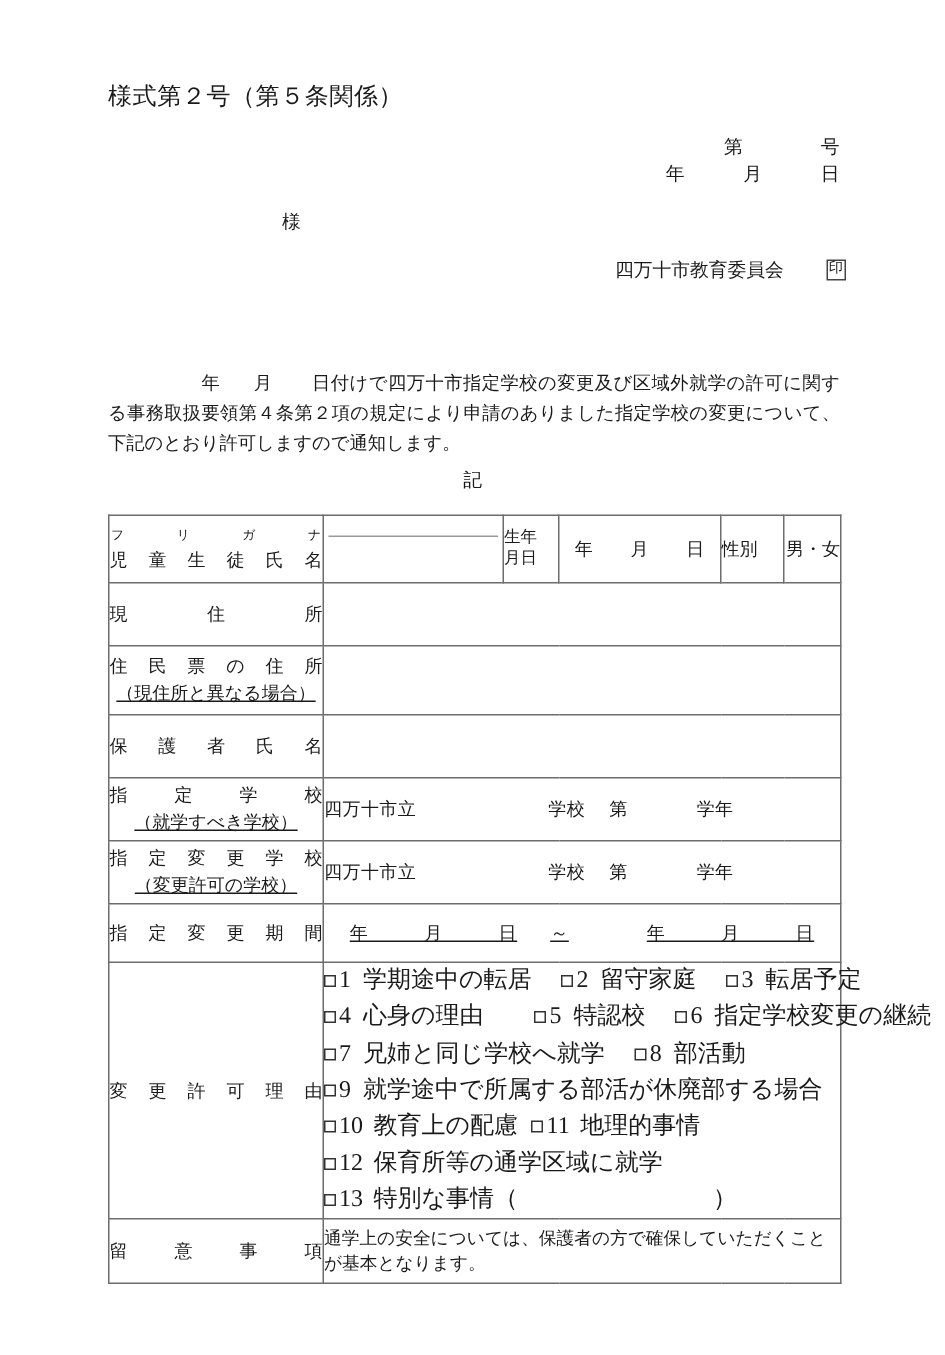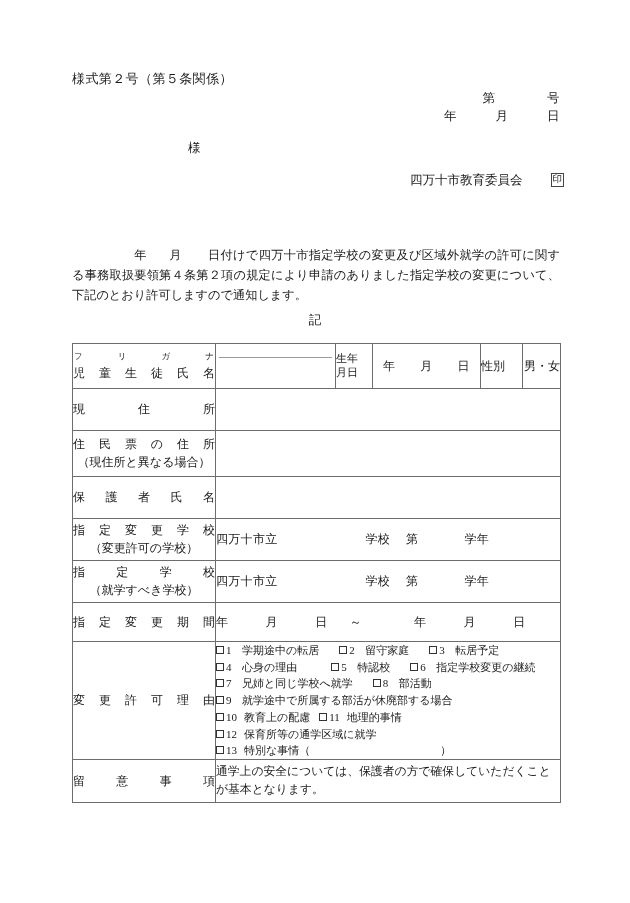--- a/index.html
+++ b/index.html
@@ -22,24 +22,23 @@
     width: 630px;
     height: 903px;
     box-sizing: border-box;
   }
 
   
   .form-code {
     position: absolute;
     left: 72px;
     top: 54px;
-    font-size: 13px;
+    font-size: 16px;
     letter-spacing: 0.4px;
     white-space: nowrap;
-    margin-top: 16px;
   }
 
   .doc-number {
     position: absolute;
     right: 70px;
     top: 90px;
     font-size: 12.5px;
     white-space: nowrap;
     letter-spacing: 0.4px;
   }
@@ -152,20 +151,21 @@
     text-align: justify;
     text-align-last: justify;
     letter-spacing: 0;
     white-space: nowrap;
   }
   .lbl .sub {
     display: block;
     text-align: center;
     white-space: nowrap;
     margin-top: 1px;
+    text-decoration: underline;
   }
 
   .val {
     padding: 4px 10px;
     box-sizing: border-box;
   }
 
   
   .row-name td { height: 44px; }
   .furigana-label {
@@ -224,31 +224,33 @@
   .school-value {
     padding: 4px 0 4px 10px;
     white-space: nowrap;
     letter-spacing: 0.3px;
   }
   .school-value .g1 { display: inline-block; width: 88px; }
   .school-value .g2 { display: inline-block; width: 16px; }
   .school-value .g3 { display: inline-block; width: 46px; }
 
   .period-value {
+    text-align: center;
     white-space: nowrap;
     letter-spacing: 0.4px;
     padding: 4px 10px;
+    text-decoration: underline;
   }
   .period-value .pg { display: inline-block; width: 22px; }
   .period-value .pgap { display: inline-block; width: 52px; }
 
   .reasons-cell {
     padding: 5px 6px 5px 10px;
     line-height: 1.52;
-    font-size: 11px;
+    font-size: 16px;
   }
   .reason-line {
     white-space: nowrap;
     display: block;
   }
   .cb {
     display: inline-block;
     width: 8px;
     height: 8px;
     border: 1px solid #333;
@@ -350,38 +352,38 @@
 
       <tr class="row-guardian">
         <td class="lbl">
           <span class="spread">保護者氏名</span>
         </td>
         <td class="val" colspan="5"></td>
       </tr>
 
       <tr class="row-school">
         <td class="lbl">
+          <span class="spread">指定学校</span>
+          <span class="sub">（就学すべき学校）</span>
+        </td>
+        <td class="school-value" colspan="5">
+          <span>四万十市立</span><span class="g1"></span><span>学校</span><span class="g2"></span><span>第</span><span class="g3"></span><span>学年</span>
+        </td>
+      </tr>
+
+      <tr class="row-school">
+        <td class="lbl">
           <span class="spread">指定変更学校</span>
           <span class="sub">（変更許可の学校）</span>
         </td>
         <td class="school-value" colspan="5">
           <span>四万十市立</span><span class="g1"></span><span>学校</span><span class="g2"></span><span>第</span><span class="g3"></span><span>学年</span>
         </td>
       </tr>
 
-      <tr class="row-school">
-        <td class="lbl">
-          <span class="spread">指定学校</span>
-          <span class="sub">（就学すべき学校）</span>
-        </td>
-        <td class="school-value" colspan="5">
-          <span>四万十市立</span><span class="g1"></span><span>学校</span><span class="g2"></span><span>第</span><span class="g3"></span><span>学年</span>
-        </td>
-      </tr>
-
       <tr class="row-period">
         <td class="lbl">
           <span class="spread">指定変更期間</span>
         </td>
         <td class="period-value" colspan="5">
           <span>年　　　月　　　日</span><span class="pg"></span><span>～</span><span class="pgap"></span><span>年　　　月　　　日</span>
         </td>
       </tr>
 
       <tr>

